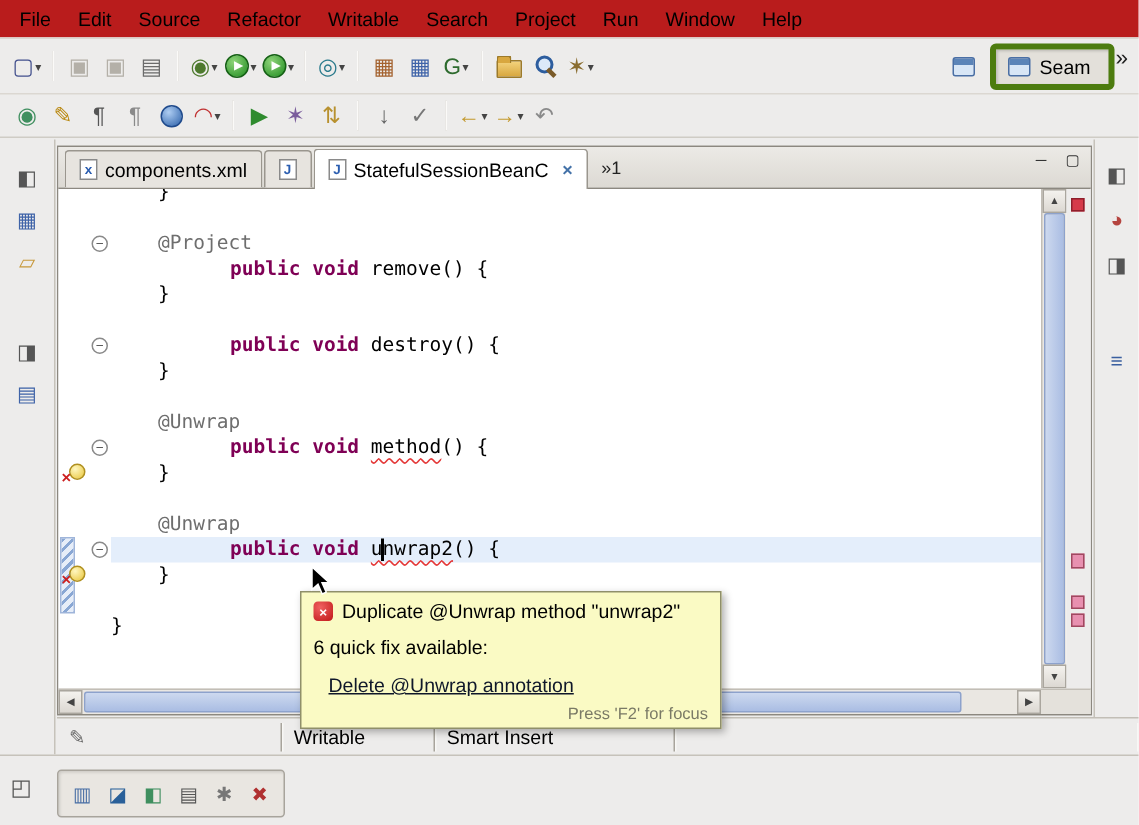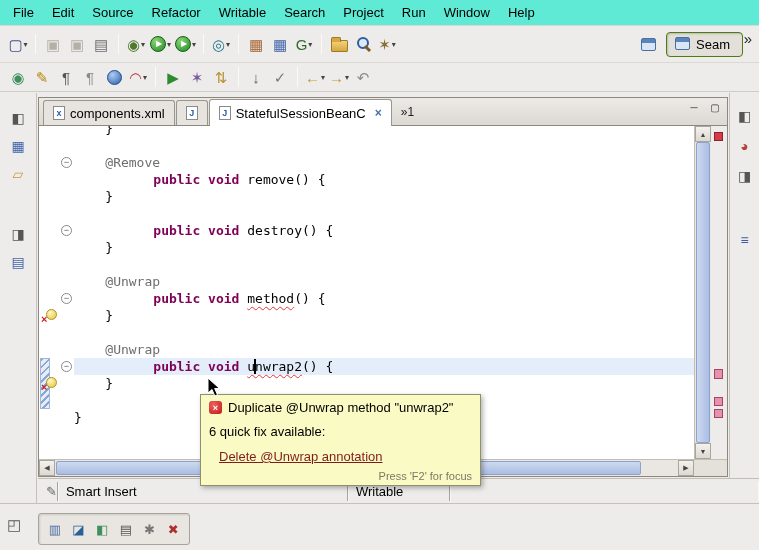--- a/index.html
+++ b/index.html
@@ -2,21 +2,21 @@
 <html><head>
 <meta charset="utf-8">
 <style>
   *{margin:0;padding:0;box-sizing:border-box;}
   html,body{width:759px;height:550px;}
   body{position:relative;overflow:hidden;background:#edeceb;color:#000;
        font-family:"Liberation Sans",sans-serif;font-size:13px;}
 
   
   .menubar{position:absolute;top:0;left:0;right:0;height:25px;display:flex;align-items:center;
-           padding-left:4px;background:#5eead4;}
+           padding-left:4px;background:#b91c1c;}
   .menu-item{padding:3px 9px;cursor:default;}
 
   
   .toolbar{position:absolute;left:0;right:0;display:flex;align-items:center;padding-left:6px;
            border-top:1px solid #dbd7d1;background:#edeceb;}
   #toolbar1{top:25px;height:37px;}
   #toolbar2{top:62px;height:30px;border-bottom:1px solid #cfccc5;}
   .tb-items{display:flex;align-items:center;}
   .tb-btn{display:inline-flex;align-items:center;justify-content:center;height:26px;min-width:24px;
           padding:0 2px;border-radius:3px;}
@@ -34,22 +34,22 @@
   .k-magnifier::before{content:"";position:absolute;top:1px;left:2px;width:8px;height:8px;
             border:2px solid #2d5d9e;border-radius:50%;background:#dce9f8;}
   .k-magnifier::after{content:"";position:absolute;width:7px;height:3px;background:#7a5a28;
             transform:rotate(45deg);bottom:2px;right:0;}
   .k-globe{width:15px;height:15px;border-radius:50%;border:1px solid #1f4a8c;
             background:radial-gradient(circle at 35% 30%,#aecdf2,#2a5fa8);}
   
   .persp-area{margin-left:auto;display:flex;align-items:center;gap:6px;padding-right:16px;}
   .persp-icon{display:inline-block;width:15px;height:13px;border:1px solid #4a6fa5;border-radius:2px;
             background:linear-gradient(#5b84b8 0 4px,#d8e6f6 4px);}
-  .seam-btn{display:flex;gap:6px;padding:4px 12px 4px 8px;background:#e3e0da;
-            border:1px solid #4d7c0f;border-radius:4px;box-shadow:inset 1px 1px 2px rgba(0,0,0,.18);}
+  .seam-btn{display:flex;align-items:center;gap:6px;padding:4px 12px 4px 8px;background:#e3e0da;
+            border:4px solid #4d7c0f;border-radius:4px;box-shadow:inset 1px 1px 2px rgba(0,0,0,.18);}
   .overflow-chevron{position:absolute;top:4px;right:7px;font-size:15px;color:#222;}
 
   
   .left-rail{position:absolute;top:93px;left:0;width:37px;bottom:47px;border-right:1px solid #c6c2ba;
              display:flex;flex-direction:column;align-items:center;padding-top:14px;gap:6px;}
   .right-rail{position:absolute;top:93px;right:0;width:30px;bottom:72px;border-left:1px solid #c6c2ba;
              display:flex;flex-direction:column;align-items:center;padding-top:12px;gap:8px;}
   .rail-btn{width:24px;height:22px;display:flex;align-items:center;justify-content:center;font-size:14px;}
   .rail-gap{height:26px;}
 
@@ -129,21 +129,21 @@
        gap:4px;padding:0 6px;}
   .tray-btn{width:20px;height:20px;display:flex;align-items:center;justify-content:center;font-size:13px;}
 
   
   .tooltip{position:absolute;left:200px;top:394px;width:281px;height:92px;background:#fafac4;
        border:1px solid #8f8f6a;box-shadow:2px 2px 5px rgba(0,0,0,.3);padding:5px 8px;z-index:50;}
   .tt-title-row{display:flex;align-items:center;gap:6px;}
   .tt-err-icon{width:13px;height:13px;border-radius:3px;background:radial-gradient(circle at 35% 30%,#f06060,#c01818);
        color:#fff;font-size:9px;font-weight:bold;display:flex;align-items:center;justify-content:center;flex:none;}
   .tt-sub{margin-top:9px;}
-  .tt-link{display:inline-block;margin:10px 0 0 10px;color:#7f1d1d;text-decoration:underline;cursor:pointer;}
+  .tt-link{display:inline-block;margin:10px 0 0 10px;color:#0f172a;text-decoration:underline;cursor:pointer;}
   .tt-footer{position:absolute;right:8px;bottom:3px;font-size:11px;color:#7a7a66;}
 
   .mouse-cursor{position:absolute;left:207px;top:377px;z-index:100;}
 </style>
 </head>
 <body>
 
 <div class="menubar" id="menubar">
     <span class="menu-item">File</span>
     <span class="menu-item">Edit</span>
@@ -396,21 +396,21 @@
           <div class="fold-row"></div>
           <div class="fold-row"></div>
           <div class="fold-row"></div>
           <div class="fold-row"></div>
         </div>
       </div>
     <div class="code-wrap">
       <div class="code-lines" id="code-lines">
           <div class="code-line"><span class="seg-plain">    }</span></div>
           <div class="code-line"></div>
-          <div class="code-line"><span class="seg-plain">    </span><span class="seg-annotation">@Remove</span></div>
+          <div class="code-line"><span class="seg-plain">    </span><span class="seg-annotation">@Project</span></div>
           <div class="code-line"><span class="seg-plain">    </span><span class="seg-keyword">public void</span><span class="seg-plain"> remove() {</span></div>
           <div class="code-line"><span class="seg-plain">    }</span></div>
           <div class="code-line"></div>
           <div class="code-line"><span class="seg-plain">    </span><span class="seg-keyword">public void</span><span class="seg-plain"> destroy() {</span></div>
           <div class="code-line"><span class="seg-plain">    }</span></div>
           <div class="code-line"></div>
           <div class="code-line"><span class="seg-plain">    </span><span class="seg-annotation">@Unwrap</span></div>
           <div class="code-line"><span class="seg-plain">    </span><span class="seg-keyword">public void</span><span class="seg-plain"> </span><span class="seg-error">method</span><span class="seg-plain">() {</span></div>
           <div class="code-line"><span class="seg-plain">    }</span></div>
           <div class="code-line"></div>
@@ -436,22 +436,22 @@
   <div class="hscroll">
     <span class="hs-btn hs-left">◀</span>
     <span class="hs-thumb"></span>
     <span class="hs-btn hs-right">▶</span>
     <span class="hs-corner"></span>
   </div>
 </div>
 
 <div class="statusbar">
   <span class="sb-icon">✎</span>
+  <span class="sb-cell sb-writable">Writable</span>
   <span class="sb-cell sb-insert">Smart Insert</span>
-  <span class="sb-cell sb-writable">Writable</span>
   <span class="sb-cell sb-rest"></span>
 </div>
 
 <div class="bottom-bar">
   <span class="corner-btn"><span>◰</span></span>
   <div class="tray" id="tray">
       <div class="tray-btn">
         <span style="color: rgb(74, 111, 165);">▥</span>
       </div>
       <div class="tray-btn">

